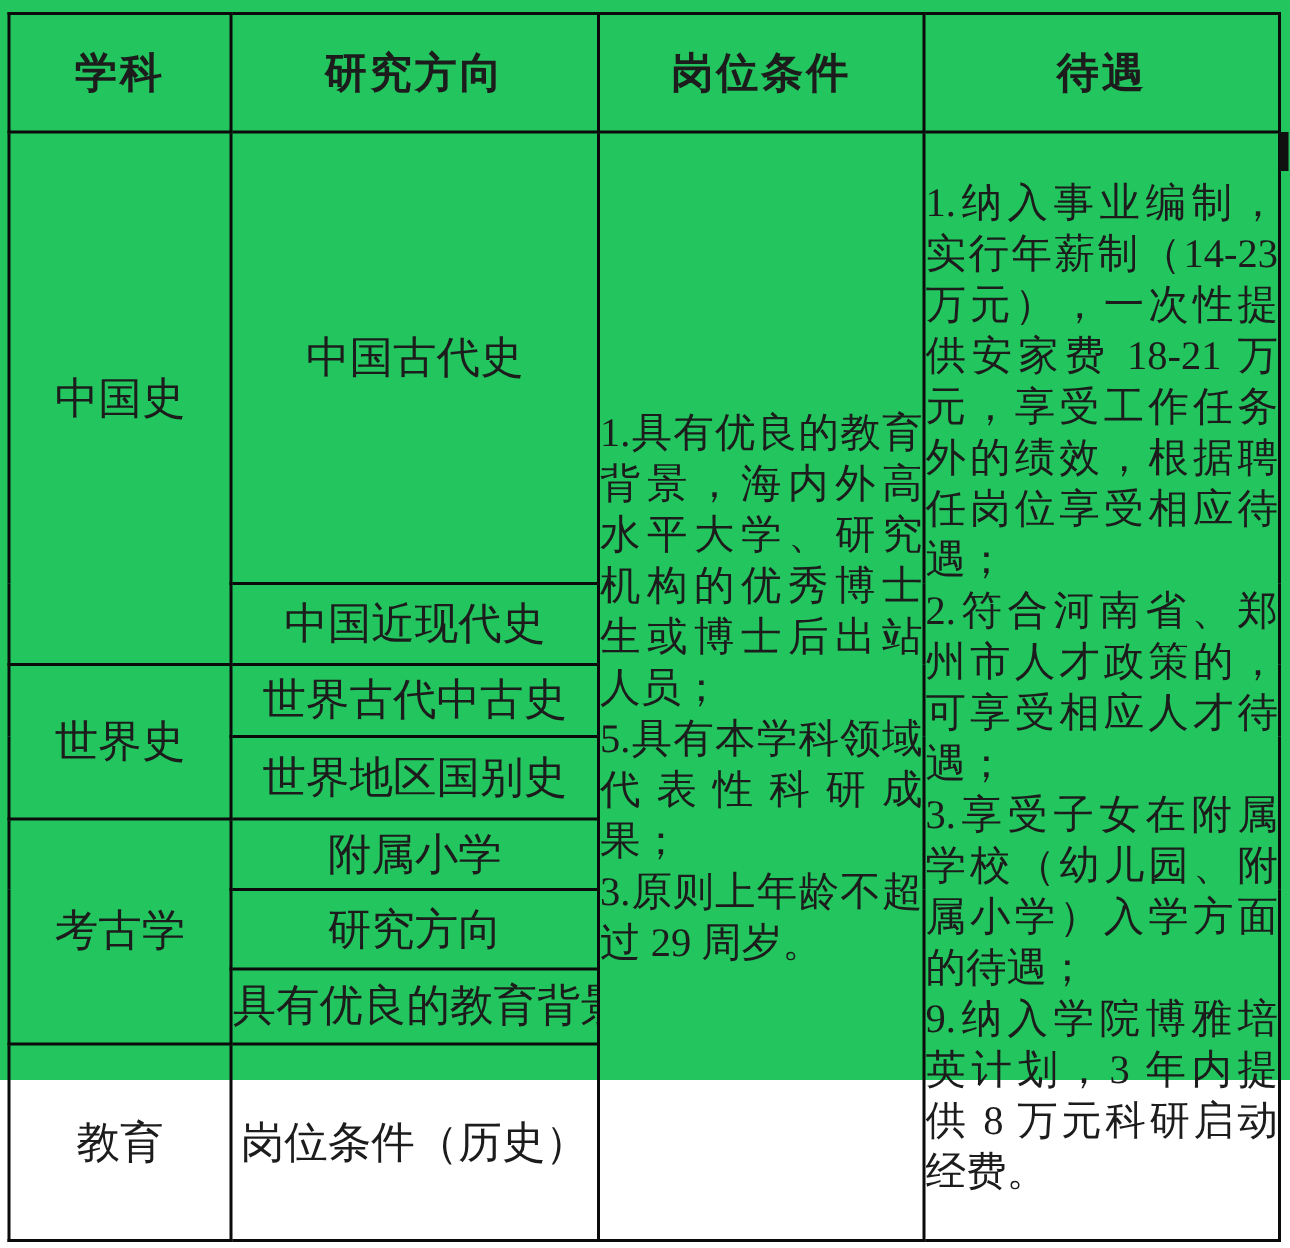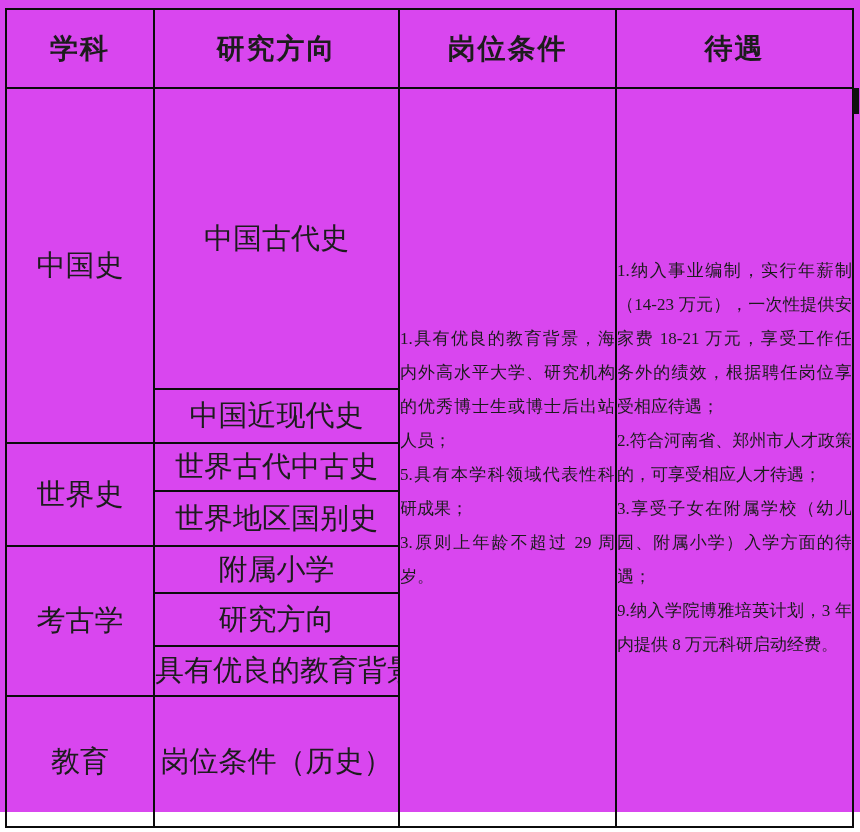--- a/index.html
+++ b/index.html
@@ -8,22 +8,22 @@
     width: 860px;
     height: 832px;
     background: #ffffff;
     overflow: hidden;
     font-family: "Liberation Serif", "DejaVu Serif", serif;
     color: #1c1c1c;
   }
   .page {
     position: relative;
     width: 860px;
-    height: 812px;
-    background: #d946ef;
+    height: 720px;
+    background: #22c55e;
   }
   table.recruit {
     position: absolute;
     left: 5px;
     top: 8px;
     width: 847px;
     border-collapse: collapse;
     table-layout: fixed;
   }
   table.recruit th,
@@ -52,24 +52,23 @@
   }
   td.ccell {
     font-size: 29px;
     text-align: center;
     vertical-align: middle;
     white-space: nowrap;
   }
   td.textcell {
     vertical-align: middle;
     text-align: justify;
-    font-size: 17px;
+    font-size: 27px;
     line-height: 34px;
     padding: 4px 9px 4px 11px;
-    border-radius: 21px;
   }
   td.textcell p {
     margin: 0;
   }
   .scroll-thumb {
     position: absolute;
     left: 853px;
     top: 88px;
     width: 6px;
     height: 26px;

